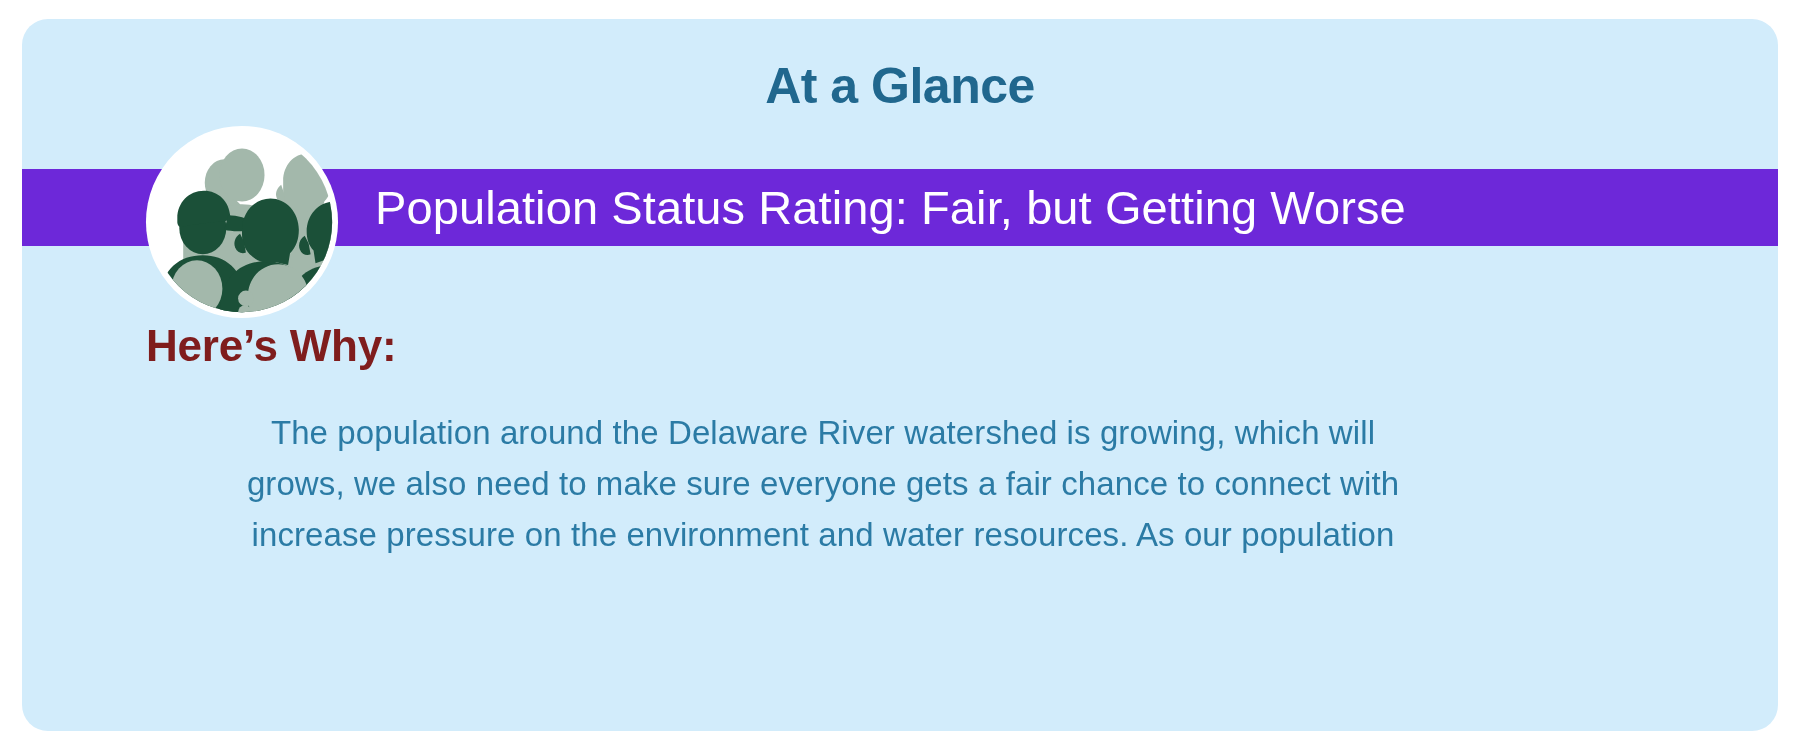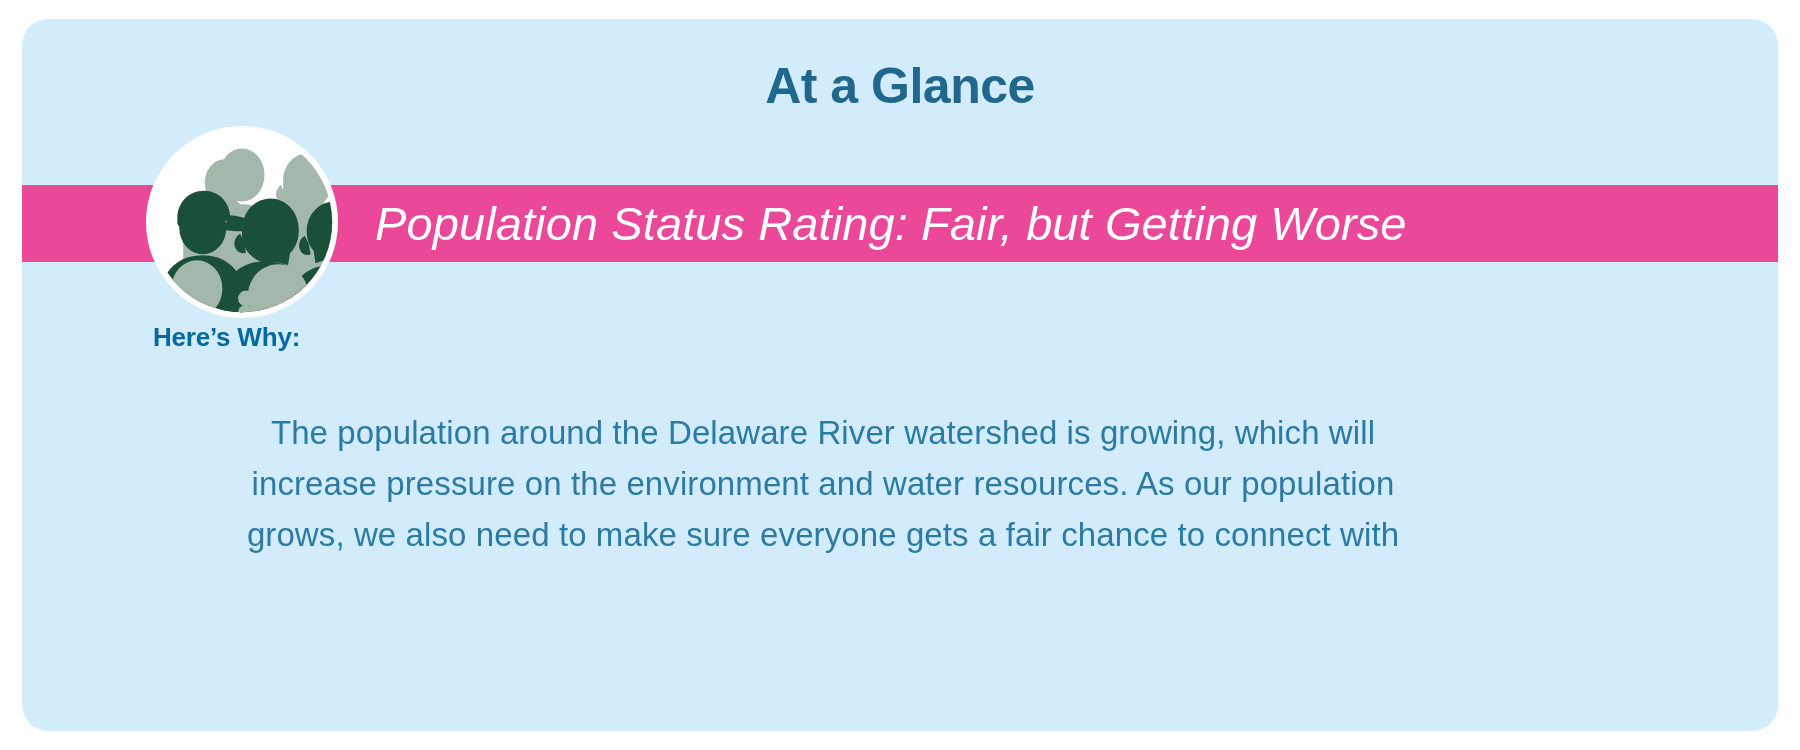--- a/index.html
+++ b/index.html
@@ -44,25 +44,24 @@
     font-weight: bold;
     letter-spacing: -0.5px;
     color: #20678e;
     line-height: 1;
   }
 
   
   .status-banner {
     position: absolute;
     left: 0;
-    top: 166px;
+    top: 150px;
     width: 100%;
     height: 77px;
-    background: #ec4899;
-    font-style: italic;
+    background: #6d28d9;
   }
   .status-banner-text {
     position: absolute;
     left: 353px;
     top: 50%;
     transform: translateY(-50%);
     font-size: 47px;
     font-weight: normal;
     color: #ffffff;
     letter-spacing: 0.1px;
@@ -81,25 +80,25 @@
   }
   .people-icon svg {
     display: block;
     width: 100%;
     height: 100%;
   }
 
   
   .why-heading {
     position: absolute;
-    left: 131px;
+    left: 124px;
     top: 305px;
-    font-size: 26px;
+    font-size: 44px;
     font-weight: bold;
-    color: #0369a1;
+    color: #7f1d1d;
     letter-spacing: -0.2px;
     line-height: 1;
   }
   .why-body {
     position: absolute;
     left: 131px;
     top: 388px;
     width: 1340px;
     font-size: 33px;
     font-weight: normal;
@@ -200,18 +199,18 @@
 
           <rect x="0" y="250" width="200" height="60" fill="#a3b8ab"></rect>
         </g>
       </svg>
     </div>
 
     <div class="why-heading">Here’s Why:</div>
 
     <div class="why-body">
       <span class="ln">The population around the Delaware River watershed is growing, which will</span>
+      <span class="ln">grows, we also need to make sure everyone gets a fair chance to connect with</span>
       <span class="ln">increase pressure on the environment and water resources. As our population</span>
-      <span class="ln">grows, we also need to make sure everyone gets a fair chance to connect with</span>
     </div>
 
   </div>
 </div>
 
 </body></html>

